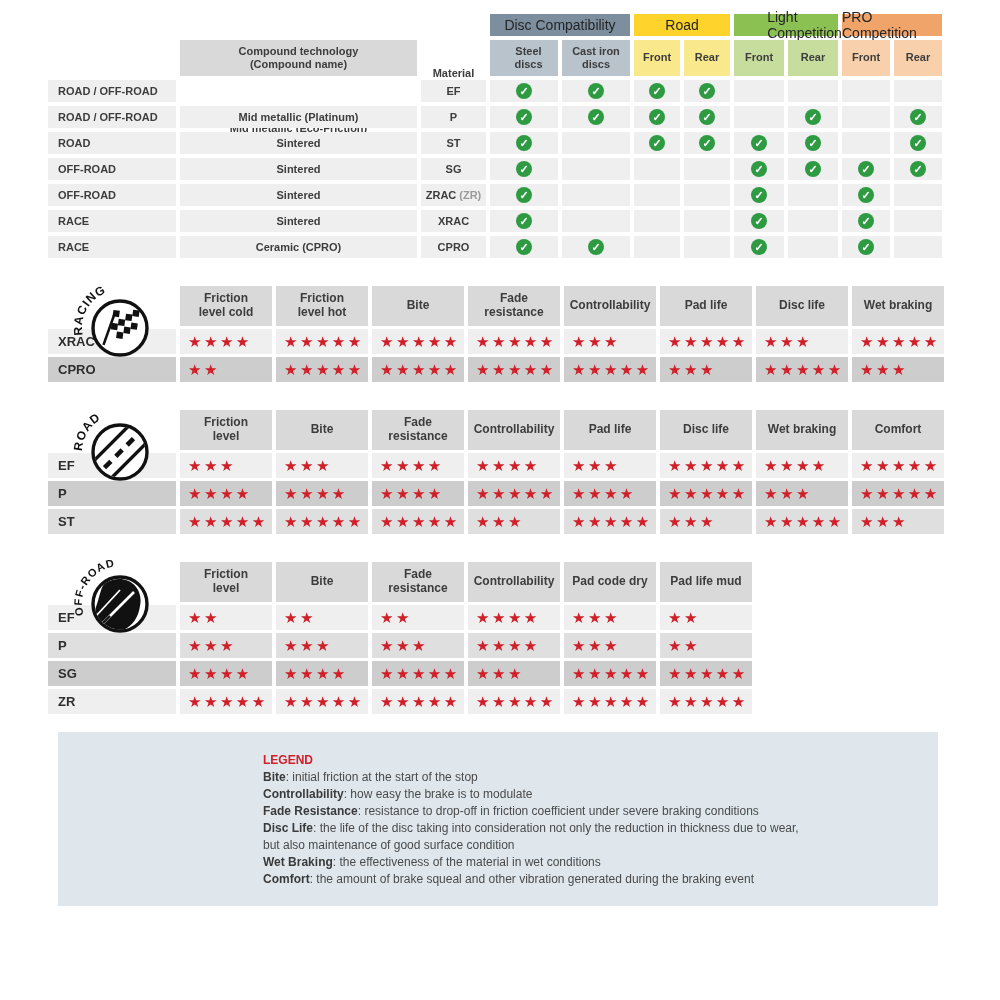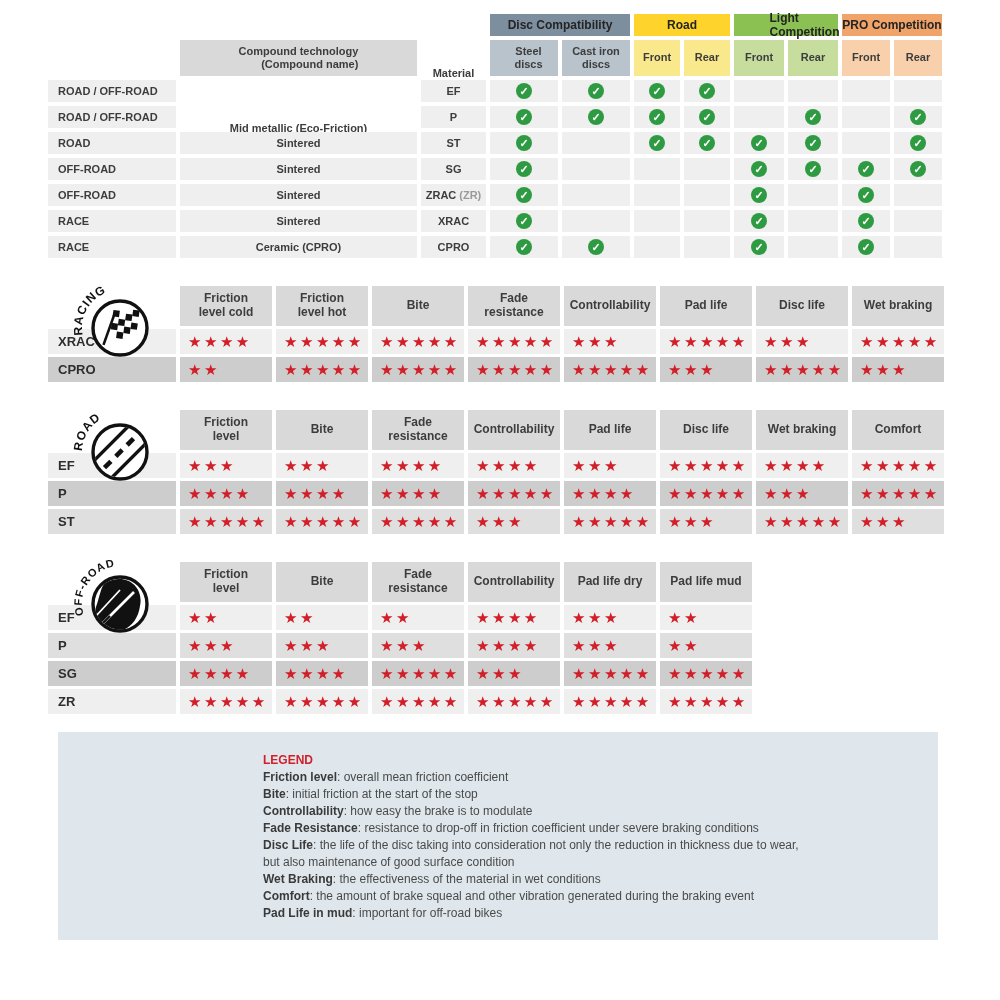--- a/index.html
+++ b/index.html
@@ -9,21 +9,21 @@
 
   
   .compat-grid{
     display:grid;
     grid-template-columns:128px 237px 65px 68px 68px 46px 46px 50px 50px 48px 48px;
     grid-template-rows:22px 36px repeat(7,22px);
     gap:4px;
     width:894px;
   }
   .compat-grid > div{display:flex;align-items:center;justify-content:center;}
-  .band{font-size:12px;font-weight:700;color:#242424;}
+  .band{font-size:14px;font-weight:400;color:#242424;}
   .hcell{background:#d9d9d9;font-size:11px;font-weight:700;color:#3d3d3d;text-align:center;white-space:pre-line;line-height:1.2;}
   .cell{background:#efefef;font-size:11px;font-weight:700;color:#3d3d3d;}
   .cell.use{justify-content:flex-start;padding-left:10px;box-sizing:border-box;}
   .suffix-note{color:#9a9a9a;font-weight:700;margin-left:3px;}
   .check{width:16px;height:16px;border-radius:50%;background:#2e9b43;color:#fff;font-size:11px;font-weight:700;display:flex;align-items:center;justify-content:center;line-height:1;}
 
   
   .section{position:relative;}
   .section .icon-wrap{position:absolute;left:6px;top:-6px;width:124px;height:86px;}
   .star-grid{display:grid;gap:3px 4px;margin-top:28px;}
@@ -51,21 +51,21 @@
 <body>
 
 <div class="page">
   <div class="content">
 
     <div class="compat-grid">
         <div class="band" style="background: rgb(125, 142, 158); grid-area: 1 / 4 / auto / span 2;">Disc Compatibility</div>
         <div class="band" style="background: rgb(254, 212, 44); grid-area: 1 / 6 / auto / span 2;">Road</div>
         <div class="band" style="background: rgb(139, 193, 82); grid-area: 1 / 8 / auto / span 2; padding-left: 37px;">Light Competition</div>
         <div class="band" style="background: rgb(241, 164, 106); grid-area: 1 / 10 / auto / span 2;">PRO Competition</div>
-        <div class="hcell" style="grid-area: 2 / 2; text-align: right;">Compound technology
+        <div class="hcell" style="grid-area: 2 / 2;">Compound technology
 (Compound name)</div>
         <div class="hcell" style="grid-area: 2 / 3; margin-top: 40px;">Material
 suffix code</div>
         <div class="hcell" style="background: rgb(184, 195, 204); grid-area: 2 / 4; padding-left: 9px;">Steel
 discs</div>
         <div class="hcell" style="background: rgb(184, 195, 204); grid-area: 2 / 5;">Cast iron
 discs</div>
         <div class="hcell" style="background: rgb(250, 232, 140); grid-area: 2 / 6;">Front</div>
         <div class="hcell" style="background: rgb(250, 232, 140); grid-area: 2 / 7;">Rear</div>
         <div class="hcell" style="background: rgb(198, 221, 158); grid-area: 2 / 8;">Front</div>
@@ -87,20 +87,21 @@
           <span class="check">✓</span>
         </div>
         <div class="cell" style="grid-area: 3 / 7;">
           <span class="check">✓</span>
         </div>
         <div class="cell" style="grid-area: 3 / 8;"></div>
         <div class="cell" style="grid-area: 3 / 9;"></div>
         <div class="cell" style="grid-area: 3 / 10;"></div>
         <div class="cell" style="grid-area: 3 / 11;"></div>
         <div class="cell use" style="grid-area: 4 / 1;">ROAD / OFF-ROAD</div>
+        <div class="cell" style="grid-area: 4 / 2;">Mid metallic (Platinum)</div>
         <div class="cell" style="grid-area: 4 / 3;">
           <span>P</span>
         </div>
         <div class="cell" style="grid-area: 4 / 4;">
           <span class="check">✓</span>
         </div>
         <div class="cell" style="grid-area: 4 / 5;">
           <span class="check">✓</span>
         </div>
         <div class="cell" style="grid-area: 4 / 6;">
@@ -369,21 +370,21 @@
         </svg>
       </div>
       <div class="star-grid" style="grid-template-columns: 128px repeat(6, 92px); grid-template-rows: 40px repeat(4, 25px);">
           <div class="spacer"></div>
           <div class="col-h">Friction
 level</div>
           <div class="col-h">Bite</div>
           <div class="col-h">Fade
 resistance</div>
           <div class="col-h">Controllability</div>
-          <div class="col-h">Pad life dry</div>
+          <div class="col-h">Pad code dry</div>
           <div class="col-h">Pad life mud</div>
           <div class="row-label s-light">EF</div>
           <div class="stars s-light">★★</div>
           <div class="stars s-light">★★</div>
           <div class="stars s-light">★★</div>
           <div class="stars s-light">★★★★</div>
           <div class="stars s-light">★★★</div>
           <div class="stars s-light">★★</div>
           <div class="row-label s-medium">P</div>
           <div class="stars s-medium">★★★</div>
@@ -405,26 +406,24 @@
           <div class="stars s-light">★★★★★</div>
           <div class="stars s-light">★★★★★</div>
           <div class="stars s-light">★★★★★</div>
           <div class="stars s-light">★★★★★</div>
         </div>
     </div>
 
     <div class="legend-box">
       <div class="legend-title">LEGEND</div>
       <div>
-          <div class="lg-line"><b>Friction level</b>: overall mean friction coefficient</div>
           <div class="lg-line"><b>Bite</b>: initial friction at the start of the stop</div>
           <div class="lg-line"><b>Controllability</b>: how easy the brake is to modulate</div>
           <div class="lg-line"><b>Fade Resistance</b>: resistance to drop-off in friction coefficient under severe braking conditions</div>
           <div class="lg-line"><b>Disc Life</b>: the life of the disc taking into consideration not only the reduction in thickness due to wear,</div>
           <div class="lg-line">but also maintenance of good surface condition</div>
           <div class="lg-line"><b>Wet Braking</b>: the effectiveness of the material in wet conditions</div>
           <div class="lg-line"><b>Comfort</b>: the amount of brake squeal and other vibration generated during the braking event</div>
-          <div class="lg-line"><b>Pad Life in mud</b>: important for off-road bikes</div>
         </div>
     </div>
 
   </div>
 </div>
 
 </body></html>

